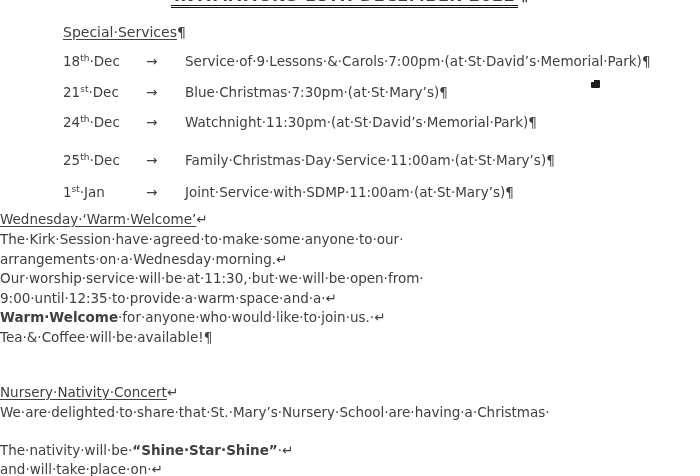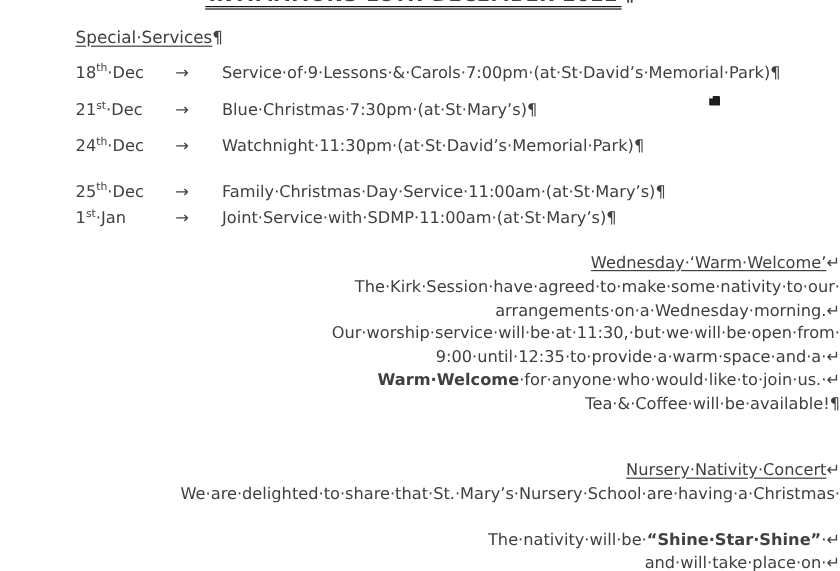--- a/index.html
+++ b/index.html
@@ -8,21 +8,21 @@
     width: 700px;
     height: 476px;
     background: #ffffff;
     overflow: hidden;
     color: #404040;
     font-family: "DejaVu Sans", "Liberation Sans", sans-serif;
     font-size: 13.5px;
     line-height: 16px;
   }
   .line { position: absolute; white-space: nowrap; }
-  .center { left: 0; right: 0; text-align: right; }
+  .center { left: 0; right: 0; text-align: left; }
   .u { text-decoration: underline; text-underline-offset: 2px; }
   sup { font-size: 9px; line-height: 0; }
   .sup-ord { font-size: 9px; vertical-align: super; line-height: 0; }
 
   
   .title-line {
     position: absolute;
     top: -14px;
     left: 0; right: 0;
     text-align: center;
@@ -91,32 +91,32 @@
   <div class="svc-row" style="top:114px">
     <span class="svc-date"><span>24</span><span class="sup-ord">th</span><span>·Dec</span></span>
     <span class="svc-arrow">→</span>
     <span class="svc-desc">Watchnight·11:30pm·(at·St·David’s·Memorial·Park)¶</span>
   </div>
   <div class="svc-row" style="top:152px">
     <span class="svc-date"><span>25</span><span class="sup-ord">th</span><span>·Dec</span></span>
     <span class="svc-arrow">→</span>
     <span class="svc-desc">Family·Christmas·Day·Service·11:00am·(at·St·Mary’s)¶</span>
   </div>
-  <div class="svc-row" style="top:174px">
+  <div class="svc-row" style="top:184px">
     <span class="svc-date"><span>1</span><span class="sup-ord">st</span><span>·Jan</span></span>
     <span class="svc-arrow">→</span>
     <span class="svc-desc">Joint·Service·with·SDMP·11:00am·(at·St·Mary’s)¶</span>
   </div>
 
   <div class="anchor-marker"></div>
 
   <div class="line center" style="top:211px">
     <span class="u">Wednesday·‘Warm·Welcome’</span><span>↵</span>
   </div>
-  <div class="line center" style="top:231px">The·Kirk·Session·have·agreed·to·make·some·nativity·to·our·</div>
+  <div class="line center" style="top:231px">The·Kirk·Session·have·agreed·to·make·some·anyone·to·our·</div>
   <div class="line center" style="top:251px">arrangements·on·a·Wednesday·morning.↵</div>
   <div class="line center" style="top:270px">Our·worship·service·will·be·at·11:30,·but·we·will·be·open·from·</div>
   <div class="line center" style="top:290px">9:00·until·12:35·to·provide·a·warm·space·and·a·↵</div>
   <div class="line center" style="top:309px">
     <span class="bold">Warm·Welcome</span><span>·for·anyone·who·would·like·to·join·us.·↵</span>
   </div>
   <div class="line center" style="top:329px">Tea·&amp;·Coffee·will·be·available!¶</div>
 
   <div class="line center" style="top:384px">
     <span class="u">Nursery·Nativity·Concert</span><span>↵</span>

